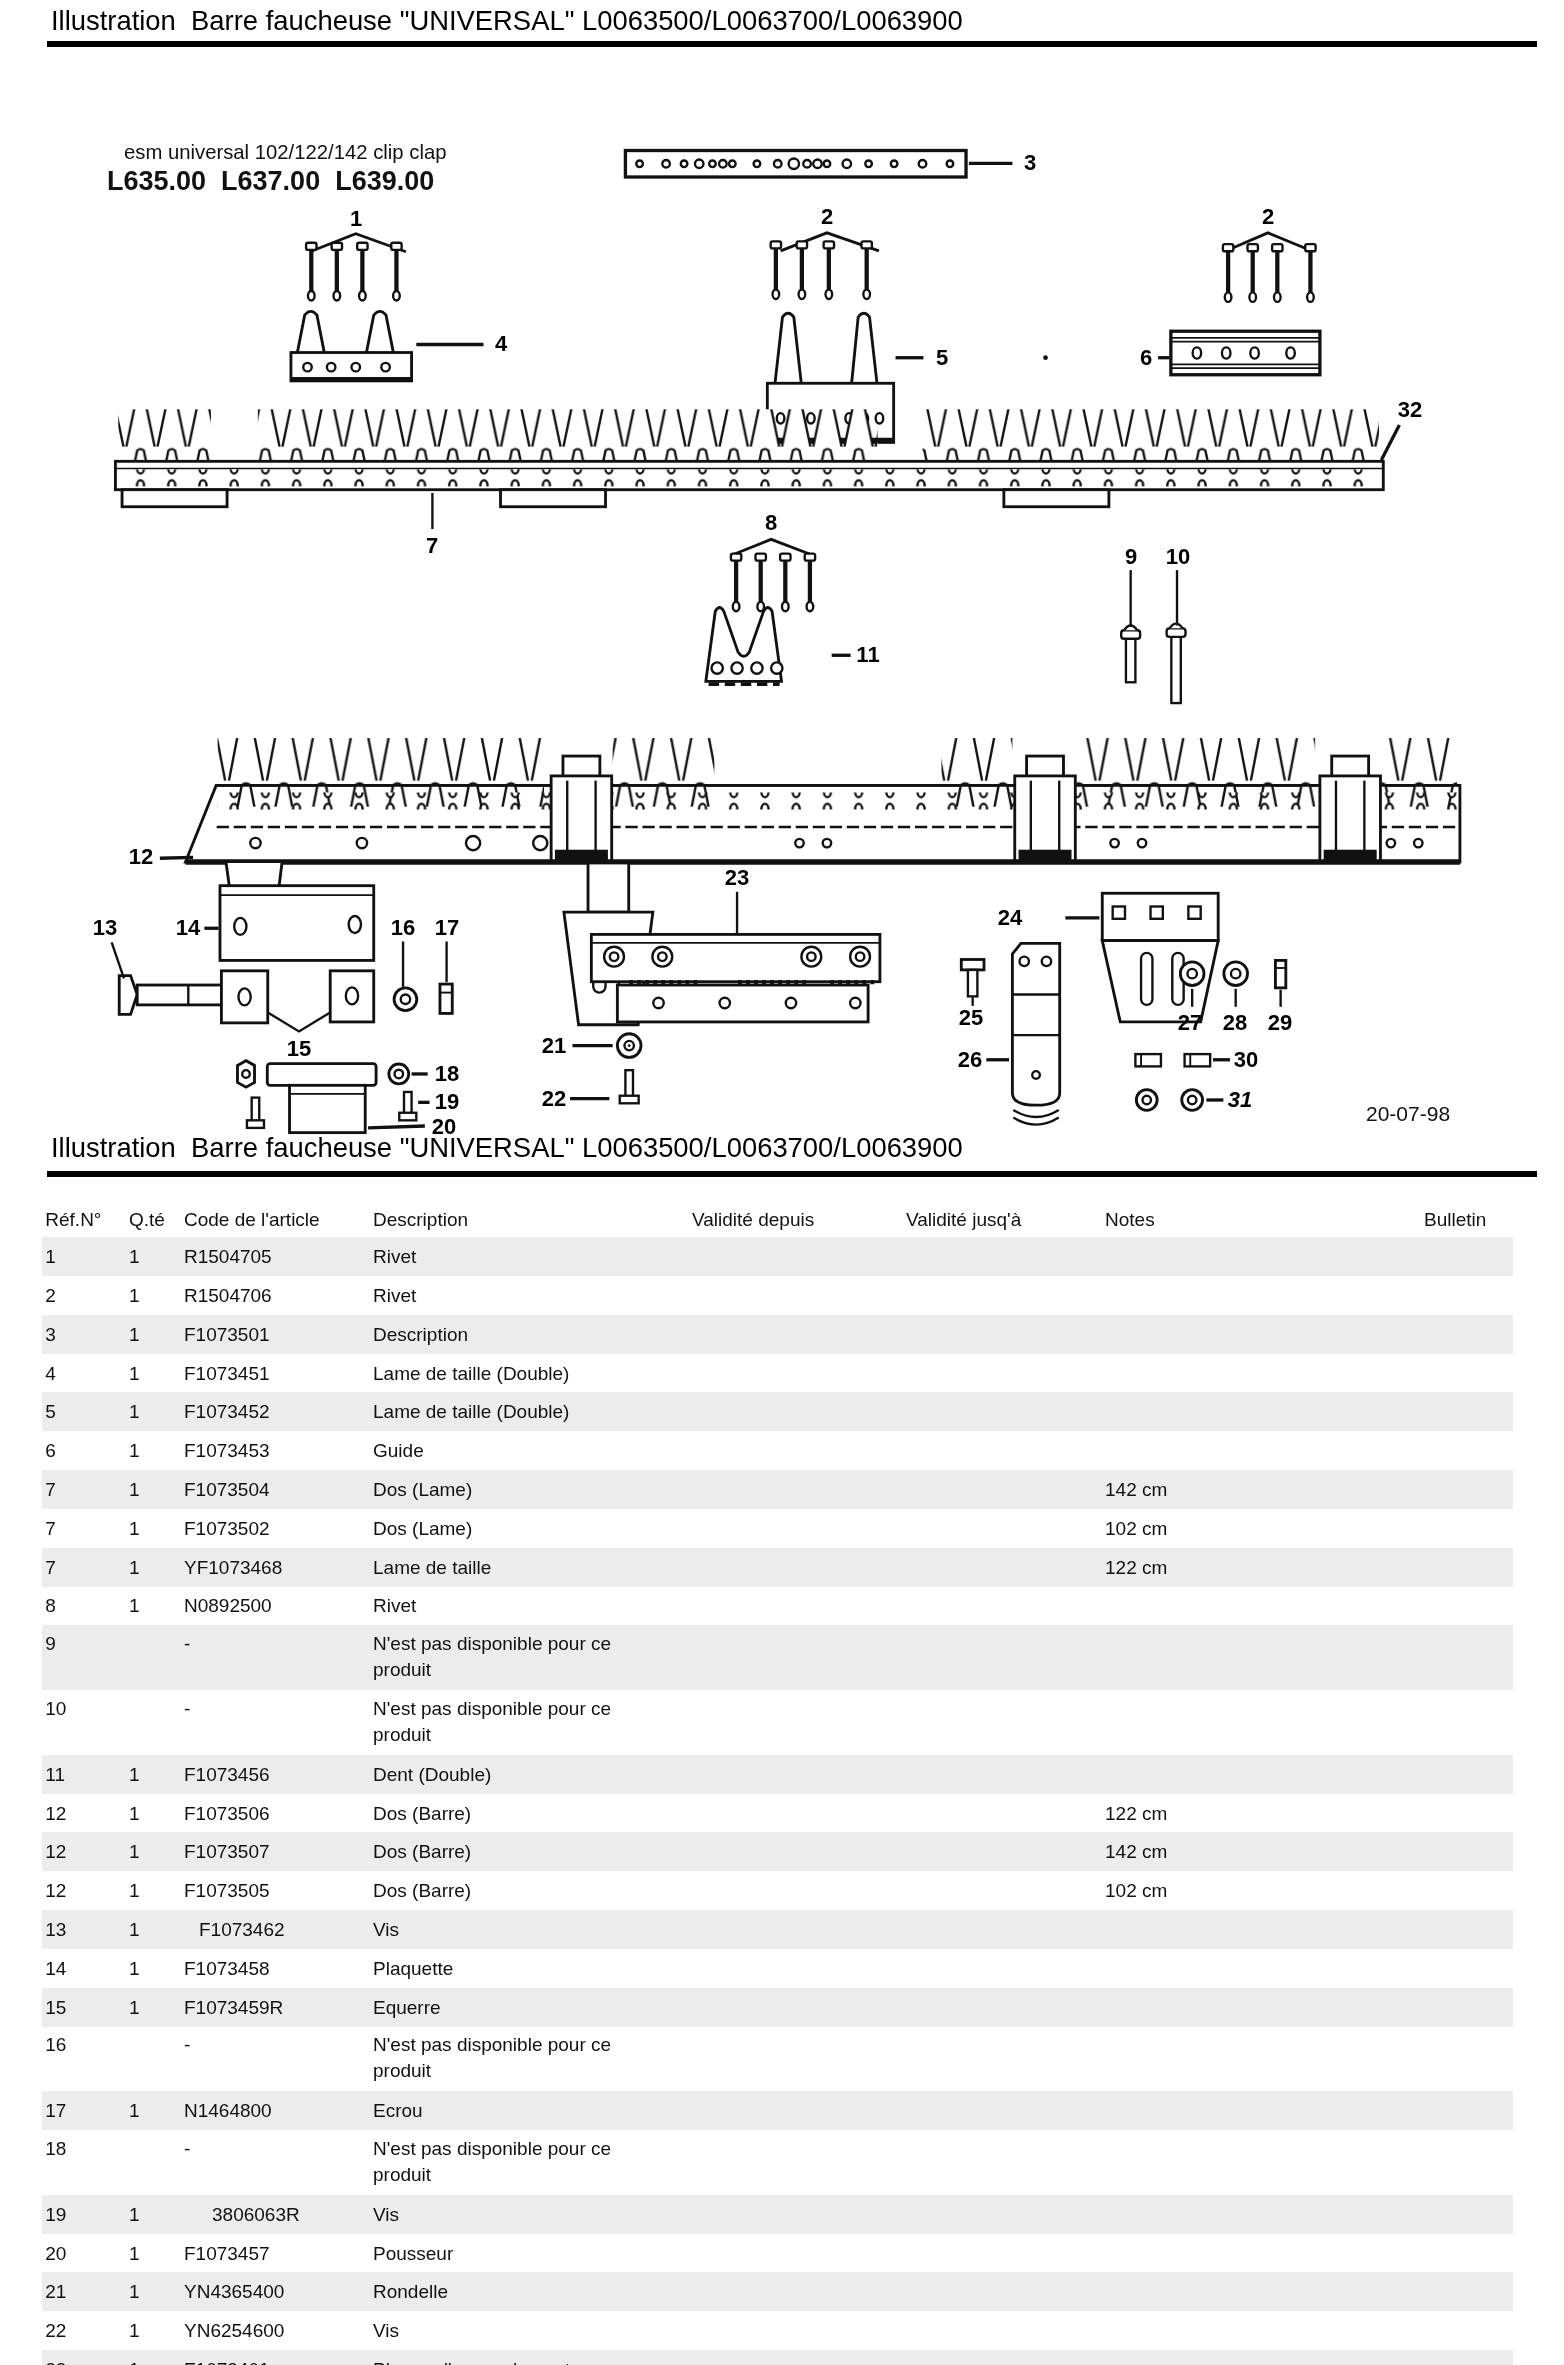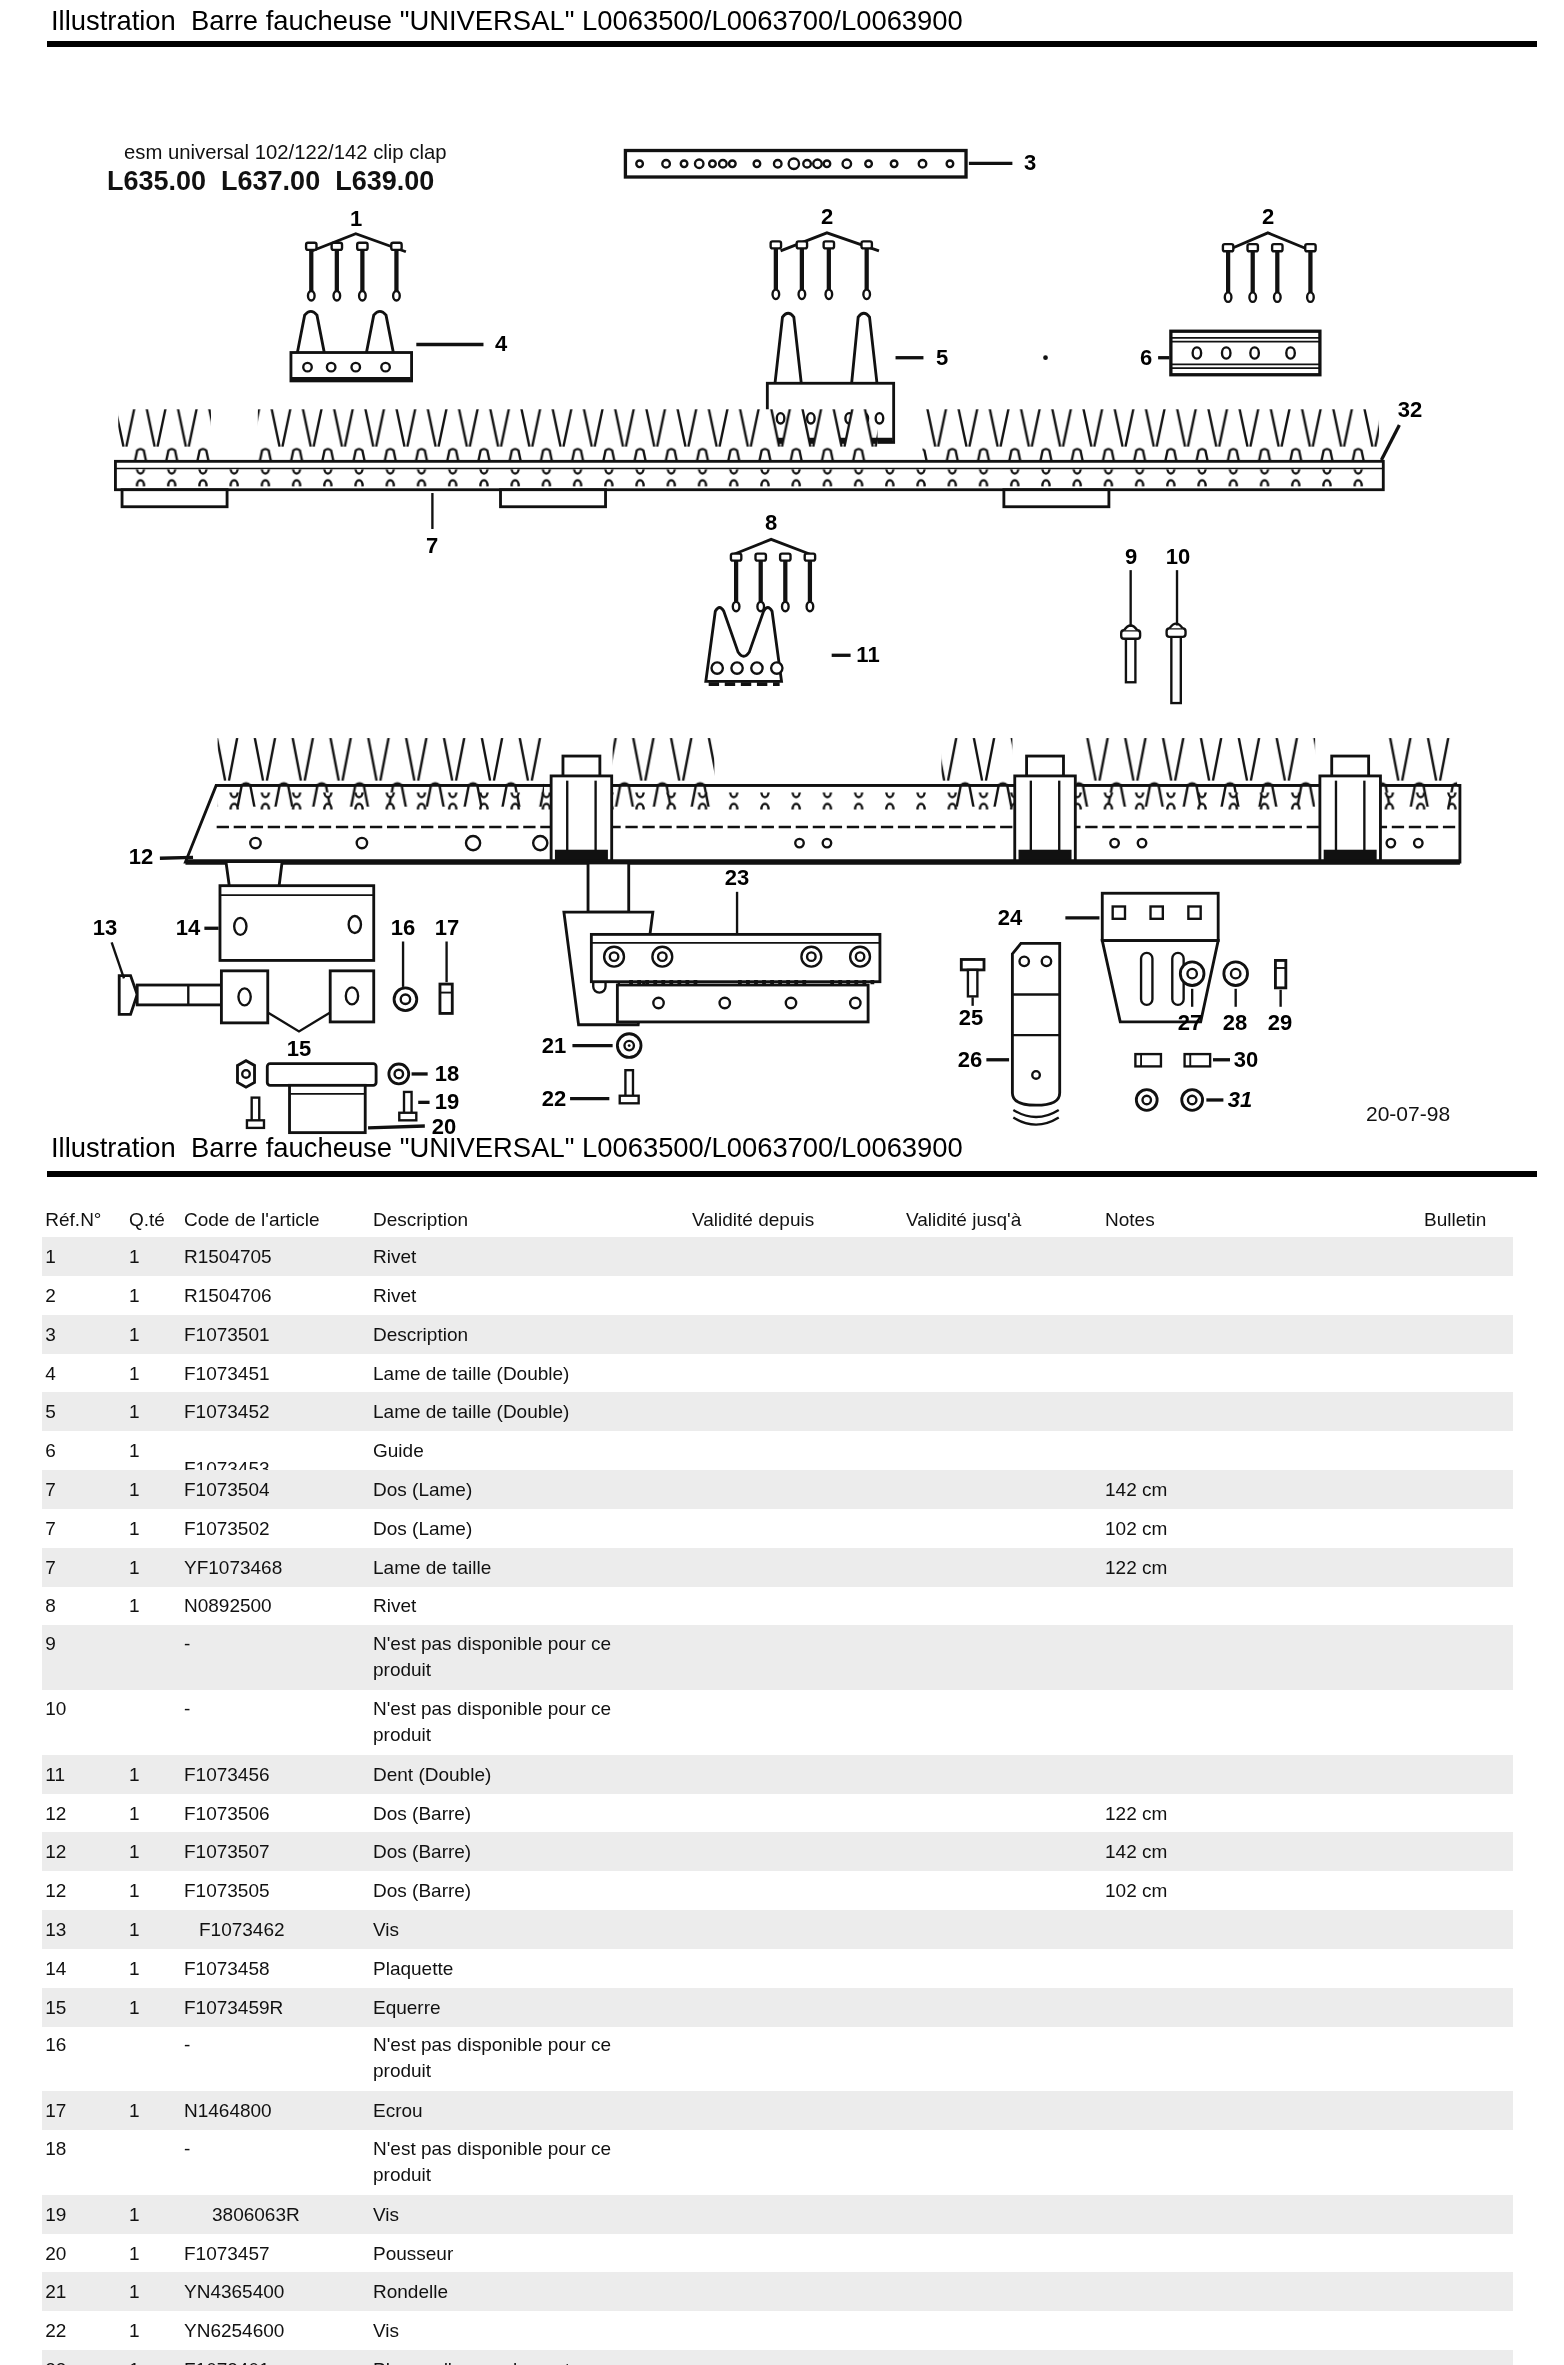--- a/index.html
+++ b/index.html
@@ -495,21 +495,21 @@
       <span class="cell" style="left: 142px;">F1073452</span>
       <span class="cell desc" style="left: 331px;">Lame de taille (Double)</span>
       <span class="cell" style="left: 650px;"></span>
       <span class="cell" style="left: 864px;"></span>
       <span class="cell" style="left: 1063px;"></span>
       <span class="cell" style="left: 1326px;"></span>
     </div>
     <div class="trow" style="top: 1431px; height: 39px;">
       <span class="cell" style="left: 3.3px;">6</span>
       <span class="cell" style="left: 87px;">1</span>
-      <span class="cell" style="left: 142px; margin-top: 18px;">F1073453</span>
+      <span class="cell" style="left: 142px;">F1073453</span>
       <span class="cell desc" style="left: 331px;">Guide</span>
       <span class="cell" style="left: 650px;"></span>
       <span class="cell" style="left: 864px;"></span>
       <span class="cell" style="left: 1063px;"></span>
       <span class="cell" style="left: 1326px;"></span>
     </div>
     <div class="trow shaded" style="top: 1470px; height: 39px;">
       <span class="cell" style="left: 3.3px;">7</span>
       <span class="cell" style="left: 87px;">1</span>
       <span class="cell" style="left: 142px;">F1073504</span>

